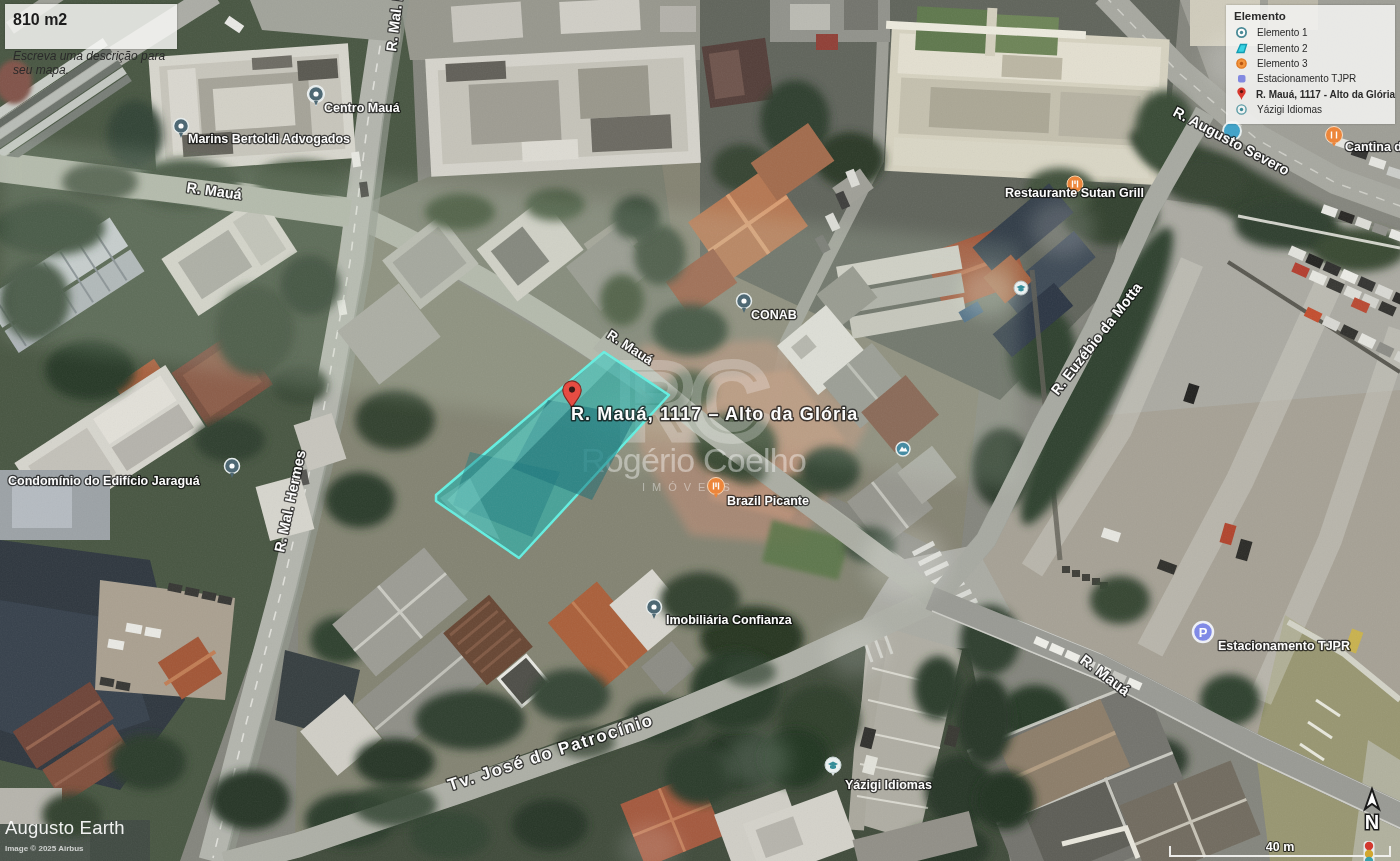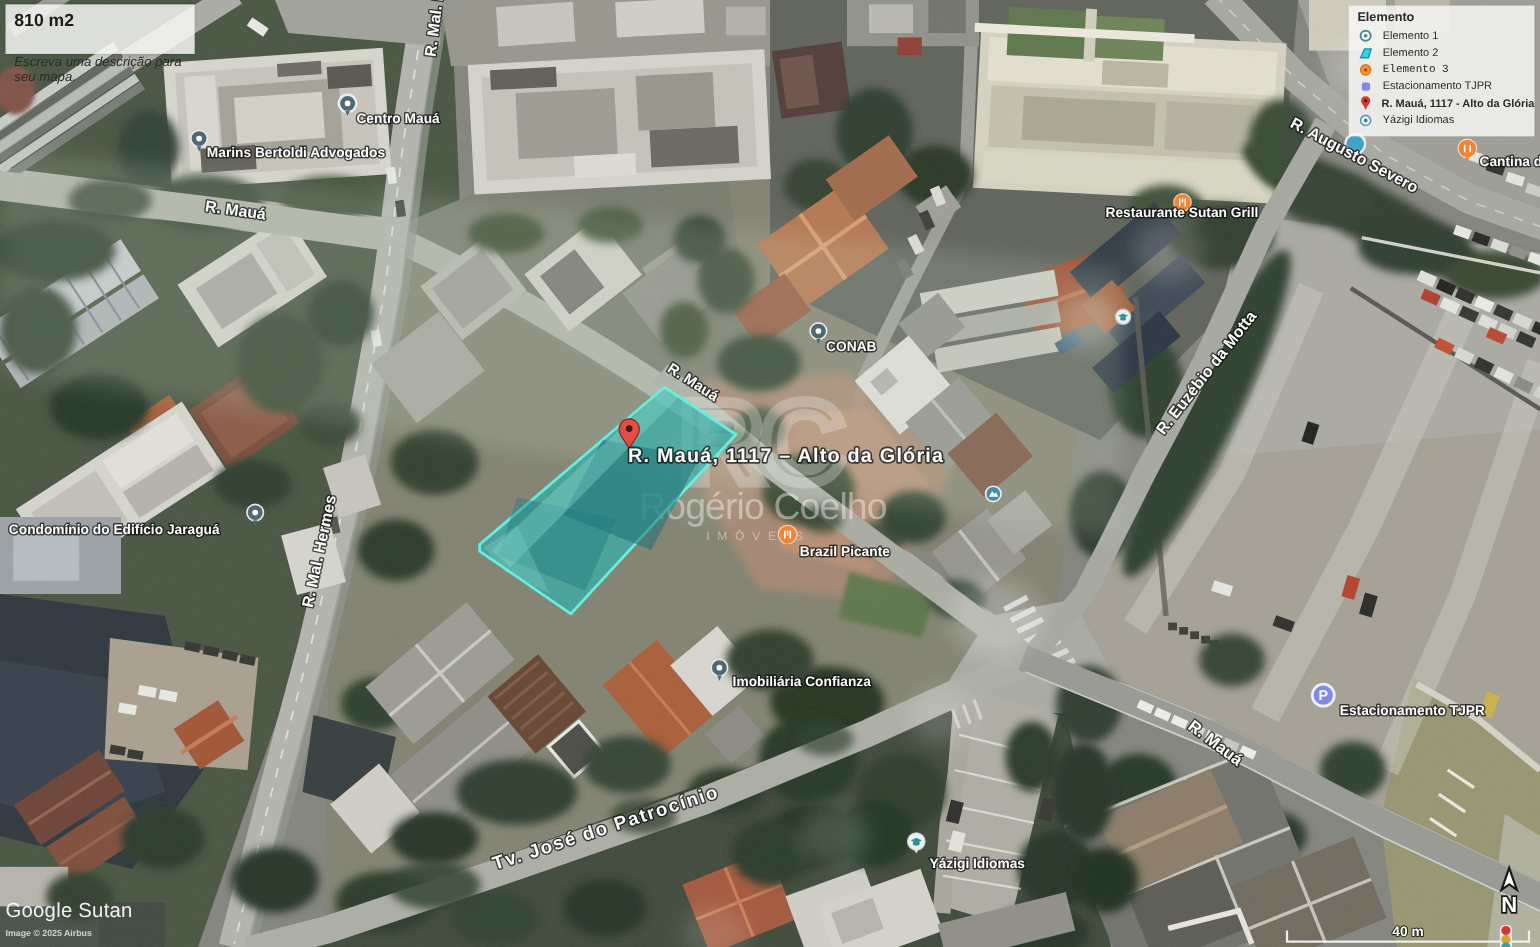--- a/index.html
+++ b/index.html
@@ -832,21 +832,21 @@
         <span style="margin-left:9px;">Elemento 1</span>
       </div>
 
 <div style="display:flex;align-items:center;height:15.4px;padding-left:9px;">
         <svg width="13" height="13">
           <polygon points="2,10.5 5.5,2.5 11.5,2.5 9,10.5" fill="#38d2e2" stroke="#129cb2" stroke-width="1.4"></polygon>
         </svg>
         <span style="margin-left:9px;">Elemento 2</span>
       </div>
 
-<div style="display:flex;align-items:center;height:15.4px;padding-left:9px;font-family:Liberation Mono, monospace;">
+<div style="display:flex;align-items:center;height:15.4px;padding-left:9px;">
         <svg width="13" height="13">
           <circle cx="6.5" cy="6.5" r="4.6" fill="#f2953f" stroke="#e0761e" stroke-width="1.4"></circle>
           <circle cx="6.5" cy="6.5" r="1.7" fill="#b85512"></circle>
         </svg>
         <span style="margin-left:9px;">Elemento 3</span>
       </div>
 
 <div style="display:flex;align-items:center;height:15.4px;padding-left:9px;">
         <svg width="13" height="13">
           <rect x="3" y="3" width="7.5" height="7.5" rx="2" fill="#8289e0"></rect>
@@ -864,16 +864,16 @@
 
 <div style="display:flex;align-items:center;height:15.4px;padding-left:9px;">
         <svg width="13" height="13">
           <circle cx="6.5" cy="6.5" r="4.6" fill="#eef2f2" stroke="#5a9aa4" stroke-width="1.4"></circle>
           <circle cx="6.5" cy="6.5" r="1.7" fill="#3a8a96"></circle>
         </svg>
         <span style="margin-left:9px;">Yázigi Idiomas</span>
       </div>
 </div>
 
-<div style="position:absolute;left:5px;top:817px;font-size:18.5px;color:rgba(255,255,255,0.92);letter-spacing:0.2px;">Google Sutan</div>
+<div style="position:absolute;left:5px;top:817px;font-size:18.5px;color:rgba(255,255,255,0.92);letter-spacing:0.2px;">Augusto Earth</div>
 
 <div style="position:absolute;left:5px;top:844px;font-size:8px;color:rgba(255,255,255,0.72);font-weight:bold;">Image © 2025 Airbus</div>
 </div>
 
 </body></html>

